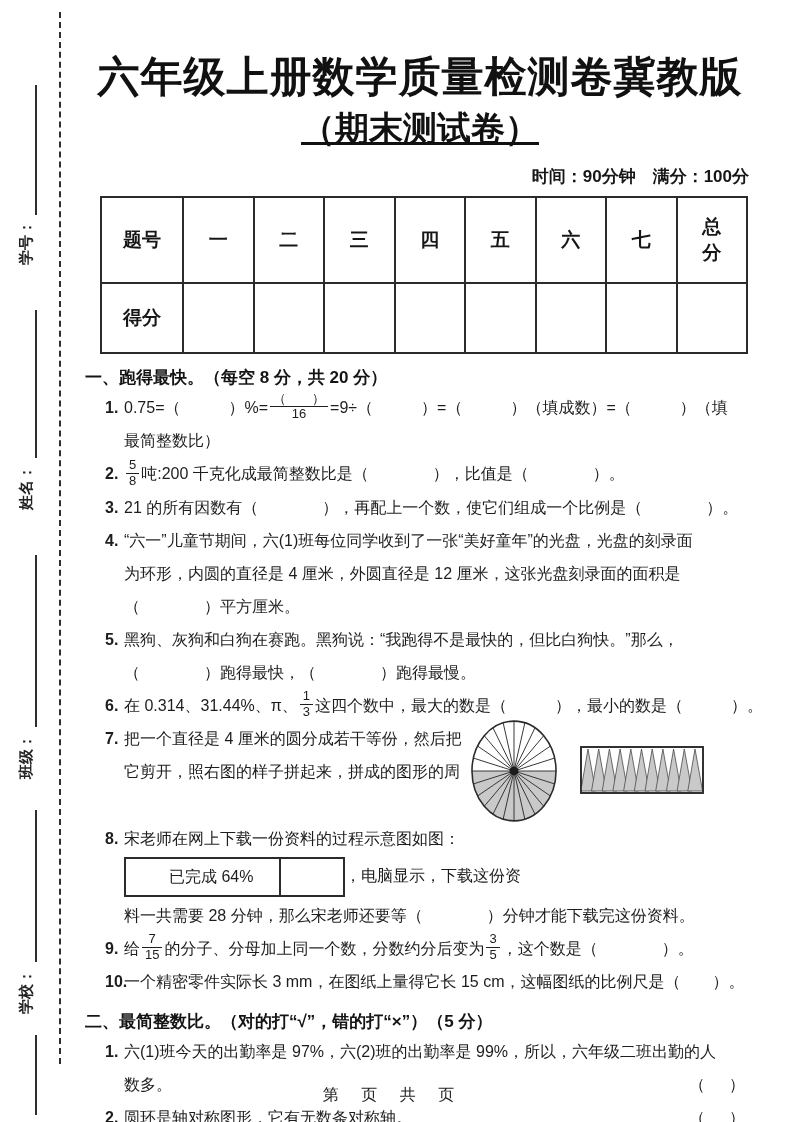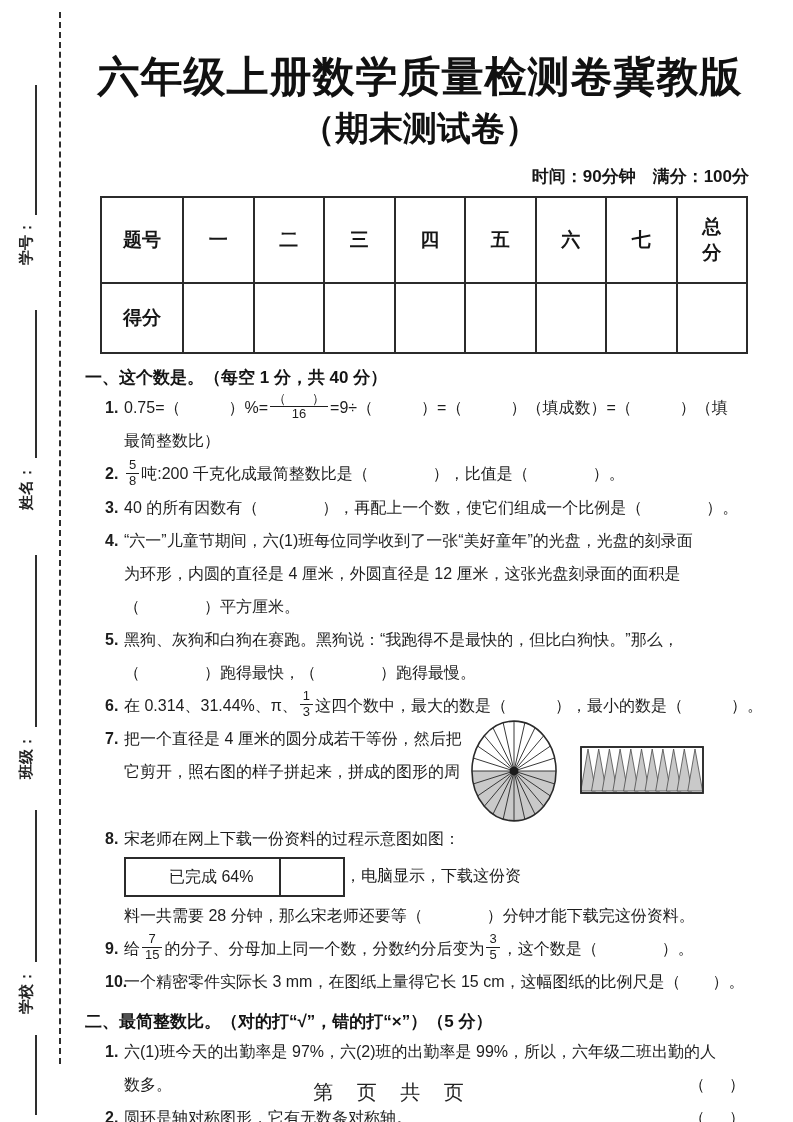--- a/index.html
+++ b/index.html
@@ -20,21 +20,21 @@
     font-size:15px;font-weight:bold;color:#222;white-space:nowrap;
   }
   
   .content{position:absolute;left:85px;top:16px;width:670px;}
   .title{
     margin-top:36px;text-align:center;font-size:42px;line-height:1.2;
     font-weight:900;color:#111;letter-spacing:1px;
   }
   .subtitle{
     margin-top:6px;text-align:center;font-size:34px;line-height:1.2;
-    font-weight:900;color:#111;
+    font-weight:900;color:#111;text-decoration:underline;
   }
   .meta{
     margin:16px 6px 8px 0;text-align:right;font-size:17px;font-weight:bold;color:#161616;
   }
   table.score{
     border-collapse:collapse;margin-left:15px;width:648px;table-layout:fixed;
   }
   table.score td{
     border:2px solid #2b2b2b;text-align:center;font-size:19px;font-weight:bold;color:#161616;
     padding:16px;
@@ -67,21 +67,21 @@
     padding-left:7px;font-size:16px;
   }
   .pbar .cell2{width:62px;}
   
   .question.illustrated{min-height:100px;}
   .illu{position:absolute;left:365px;top:-4px;display:flex;align-items:flex-start;gap:22px;}
   .illu .strip{margin-top:28px;}
   
   .footer{
     position:absolute;left:0;right:7px;bottom:16px;text-align:center;
-    font-size:20px;color:#222;letter-spacing:9px;
+    font-size:16px;color:#222;letter-spacing:9px;
   }
 </style>
 </head>
 <body>
 
 <div class="rail-dashed"></div>
 
 <div class="rail-line" style="top:85px;height:130px;"></div>
 <div class="rail-label" style="top:233px;">学号：</div>
 
@@ -134,41 +134,41 @@
       <td></td>
       <td></td>
       <td></td>
       <td></td>
       <td></td>
     </tr>
   </tbody>
     </table>
 
   <div class="sec-head">
-    <span>一、这个数是。</span><span class="note">（每空 1 分，共 40 分）</span>
+    <span>一、跑得最快。</span><span class="note">（每空 8 分，共 20 分）</span>
   </div>
   <div class="questions">
       <div class="question">
         <span class="qno">1.</span>
         <div class="qline">0.75=（　　　）%=<span class="frac">
             <span class="num">（　　）</span>
             <span class="den">16</span>
           </span>=9÷（　　　）=（　　　）（填成数）=（　　　）（填</div>
         <div class="qline">最简整数比）</div>
       </div>
       <div class="question">
         <span class="qno">2.</span>
         <div class="qline"><span class="frac">
             <span class="num">5</span>
             <span class="den">8</span>
           </span>吨:200 千克化成最简整数比是（　　　　），比值是（　　　　）。</div>
       </div>
       <div class="question">
         <span class="qno">3.</span>
-        <div class="qline">40 的所有因数有（　　　　），再配上一个数，使它们组成一个比例是（　　　　）。</div>
+        <div class="qline">21 的所有因数有（　　　　），再配上一个数，使它们组成一个比例是（　　　　）。</div>
       </div>
       <div class="question">
         <span class="qno">4.</span>
         <div class="qline">“六一”儿童节期间，六(1)班每位同学收到了一张“美好童年”的光盘，光盘的刻录面</div>
         <div class="qline">为环形，内圆的直径是 4 厘米，外圆直径是 12 厘米，这张光盘刻录面的面积是</div>
         <div class="qline">（　　　　）平方厘米。</div>
       </div>
       <div class="question">
         <span class="qno">5.</span>
         <div class="qline">黑狗、灰狗和白狗在赛跑。黑狗说：“我跑得不是最快的，但比白狗快。”那么，</div>

